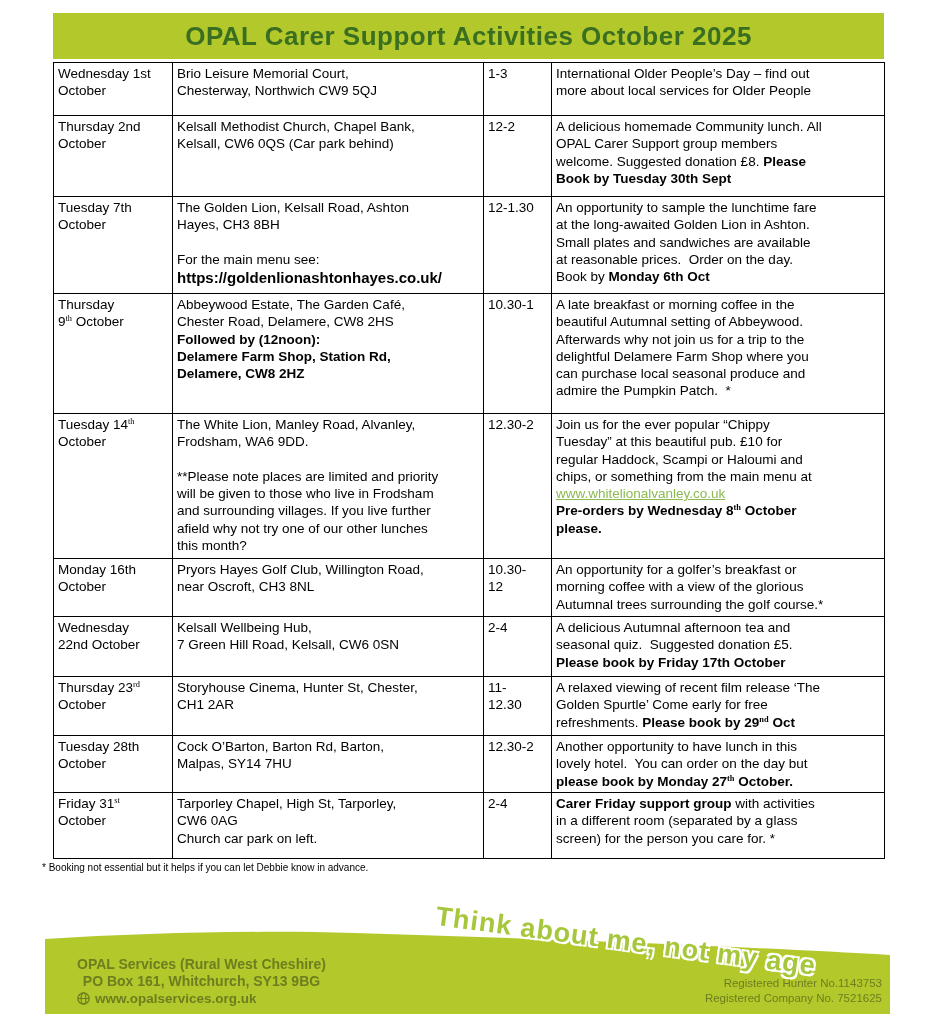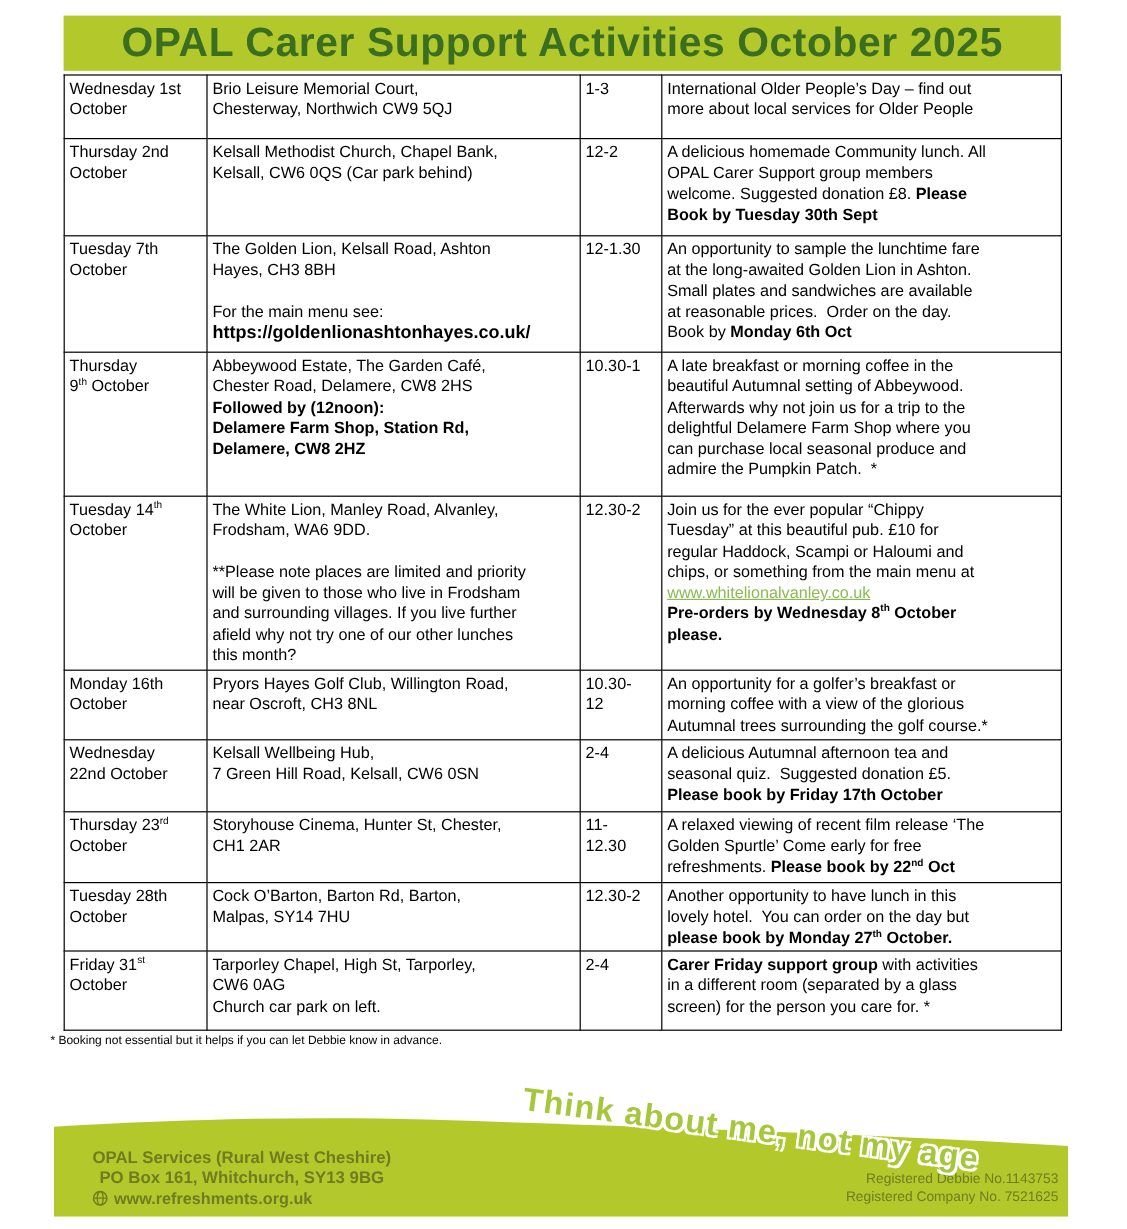--- a/index.html
+++ b/index.html
@@ -3,31 +3,31 @@
 <meta charset="utf-8">
 <style>
   * { margin:0; padding:0; box-sizing:border-box; }
   html,body { width:939px; height:1024px; background:#fff;
     font-family:"Liberation Sans", sans-serif; color:#000; }
   #page { position:relative; width:939px; height:1024px; overflow:hidden; background:#fff; }
 
   
   .banner { position:absolute; left:53px; top:13px; width:831px; height:46px;
     background:var(--green,#b3c92b); display:flex; align-items:center; justify-content:center; }
-  .banner h1 { font-size:34px; font-weight:bold; color:var(--title-green,#3a6e20);
+  .banner h1 { font-size:26px; font-weight:bold; color:var(--title-green,#3a6e20);
     letter-spacing:0.5px; }
 
   
   .tbl-wrap { position:absolute; left:53px; top:62px; width:831px; }
   table { border-collapse:collapse; table-layout:fixed; width:831px; }
   td { border:1.5px solid #000; vertical-align:top; padding:2px 3px 1px 4px;
     font-size:13.5px; line-height:1.28; white-space:pre-wrap; overflow:hidden; }
   td .b { font-weight:bold; }
   td .big { font-weight:bold; font-size:15px; }
-  td sup { font-size:0.62em; vertical-align:super; line-height:0; }
+  td sup { font-size:0.62em; vertical-align:super; line-height:0;font-family:Liberation Serif, serif; }
   td .link { color:var(--link-green,#8cba50); text-decoration:underline; cursor:pointer; }
 
   
   .footnote { position:absolute; left:42px; top:862px; font-size:10px; }
 
   
   .tagline { position:absolute; left:368px; top:892px; width:520px; text-align:center;
     transform:rotate(7.5deg); transform-origin:left center;
     font-size:27px; font-weight:bold; color:var(--tagline-green,#a6c73c); letter-spacing:1px;
     text-shadow:-2px -2px 0 #fff, 2px -2px 0 #fff, -2px 2px 0 #fff, 2px 2px 0 #fff; z-index:3; }
@@ -153,21 +153,21 @@
           </tr>
           <tr style="height: 59px;">
             <td><span>Thursday 23</span><sup>rd</sup><span>
 October</span></td>
             <td><span>Storyhouse Cinema, Hunter St, Chester,
 CH1 2AR</span></td>
             <td>11-
 12.30</td>
             <td><span>A relaxed viewing of recent film release ‘The
 Golden Spurtle’ Come early for free
-refreshments. </span><span class="b">Please book by 22</span><sup class="b">nd</sup><span class="b"> Oct</span></td>
+refreshments. </span><span class="b">Please book by 29</span><sup class="b">nd</sup><span class="b"> Oct</span></td>
           </tr>
           <tr style="height: 57px;">
             <td><span>Tuesday 28th
 October</span></td>
             <td><span>Cock O’Barton, Barton Rd, Barton,
 Malpas, SY14 7HU</span></td>
             <td>12.30-2</td>
             <td><span>Another opportunity to have lunch in this
 lovely hotel.  You can order on the day but
 </span><span class="b">please book by Monday 27</span><sup class="b">th</sup><span class="b"> October.</span></td>
@@ -197,22 +197,22 @@
 
   <div class="footer-left">
     <div>OPAL Services (Rural West Cheshire)</div>
     <div>PO Box 161, Whitchurch, SY13 9BG</div>
     <div class="site-row">
       <svg class="globe" viewBox="0 0 14 14">
         <circle cx="7" cy="7" r="6" fill="none" stroke="#6e7d1f" stroke-width="1.4"></circle>
         <ellipse cx="7" cy="7" rx="2.6" ry="6" fill="none" stroke="#6e7d1f" stroke-width="1.2"></ellipse>
         <line x1="1" y1="7" x2="13" y2="7" stroke="#6e7d1f" stroke-width="1.2"></line>
       </svg>
-      <span>www.refreshments.org.uk</span>
+      <span>www.opalservices.org.uk</span>
     </div>
   </div>
 
   <div class="footer-right">
-    <div>Registered Debbie No.1143753</div>
+    <div>Registered Hunter No.1143753</div>
     <div>Registered Company No. 7521625</div>
   </div>
 
 </div>
 
 </body></html>

